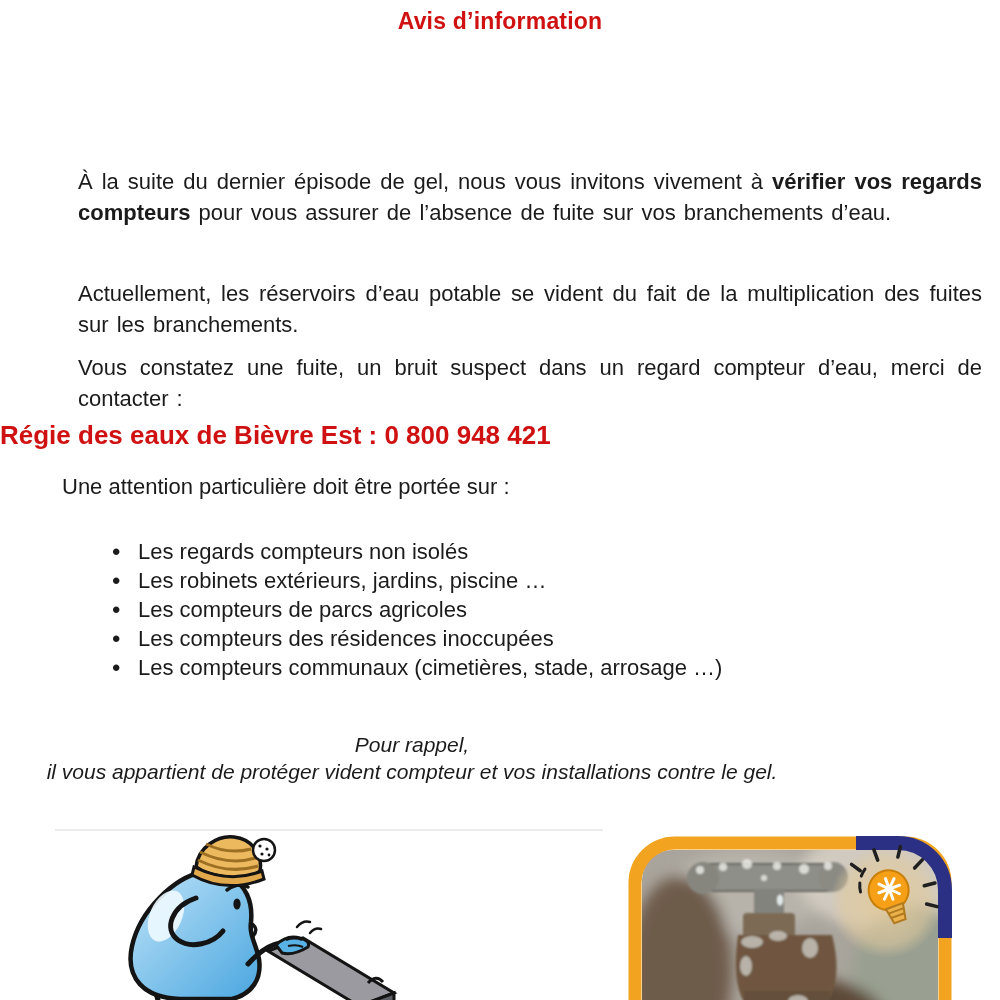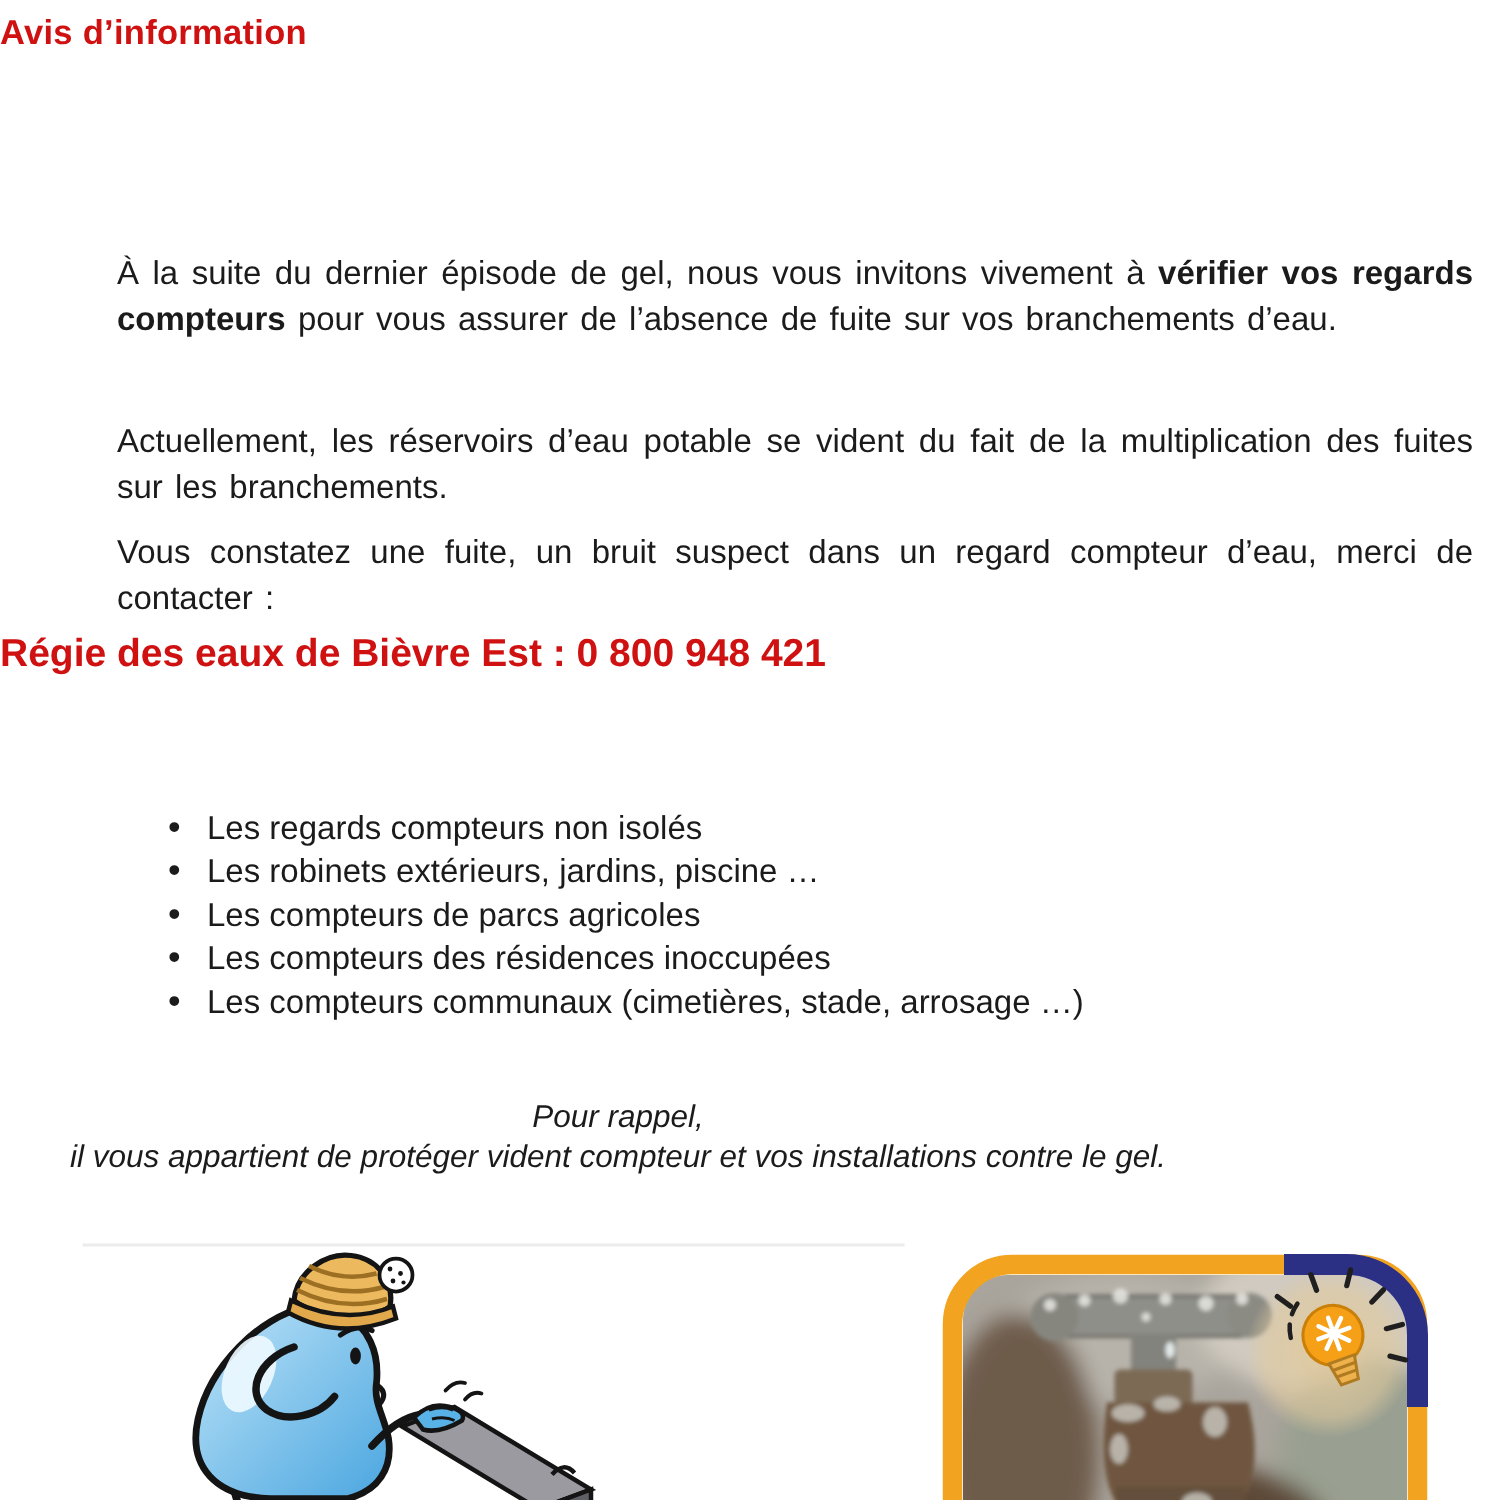--- a/index.html
+++ b/index.html
@@ -3,21 +3,21 @@
 <meta charset="utf-8">
 <style>
   html,body{margin:0;padding:0;}
   body{
     width:1000px;height:1000px;background:#ffffff;
     font-family:"Liberation Sans","DejaVu Sans",sans-serif;
     color:#1b1b1b;overflow:hidden;position:relative;
   }
   .page{position:absolute;inset:0;width:1000px;height:1000px;background:#fff;}
   .doc-title{
-    position:absolute;top:8px;left:0;width:1000px;text-align:left;
+    position:absolute;top:8px;left:0;width:1000px;text-align:center;
     font-size:23px;font-weight:bold;color:#cf1111;letter-spacing:.2px;
   }
   .doc-subtitle{
     position:absolute;top:56px;left:0;width:1000px;text-align:center;
     font-size:30px;font-weight:bold;color:#cf1111;
   }
   .para{
     position:absolute;left:62px;width:904px;margin:16px;
     font-size:22px;line-height:31px;text-align:justify;text-align-last:left;
     word-spacing:2px;
@@ -65,20 +65,21 @@
   <div class="doc-title">Avis d’information</div>
 
   <p class="para p1"><span>À la suite du dernier épisode de gel, nous vous invitons vivement à </span><b>vérifier vos regards compteurs</b><span> pour vous assurer de l’absence de fuite sur vos branchements d’eau.</span></p>
 
   <p class="para p2">Actuellement, les réservoirs d’eau potable se vident du fait de la multiplication des fuites sur les branchements.</p>
 
   <p class="para p3">Vous constatez une fuite, un bruit suspect dans un regard compteur d’eau, merci de contacter :</p>
 
   <div class="contact-line">Régie des eaux de Bièvre Est : 0 800 948 421</div>
 
+  <div class="attention-line">Une attention particulière doit être portée sur :</div>
 
   <ul class="bullet-list">
     <li>Les regards compteurs non isolés</li>
     <li>Les robinets extérieurs, jardins, piscine …</li>
     <li>Les compteurs de parcs agricoles</li>
     <li>Les compteurs des résidences inoccupées</li>
     <li>Les compteurs communaux (cimetières, stade, arrosage …)</li>
   </ul>
 
   <div class="reminder">

